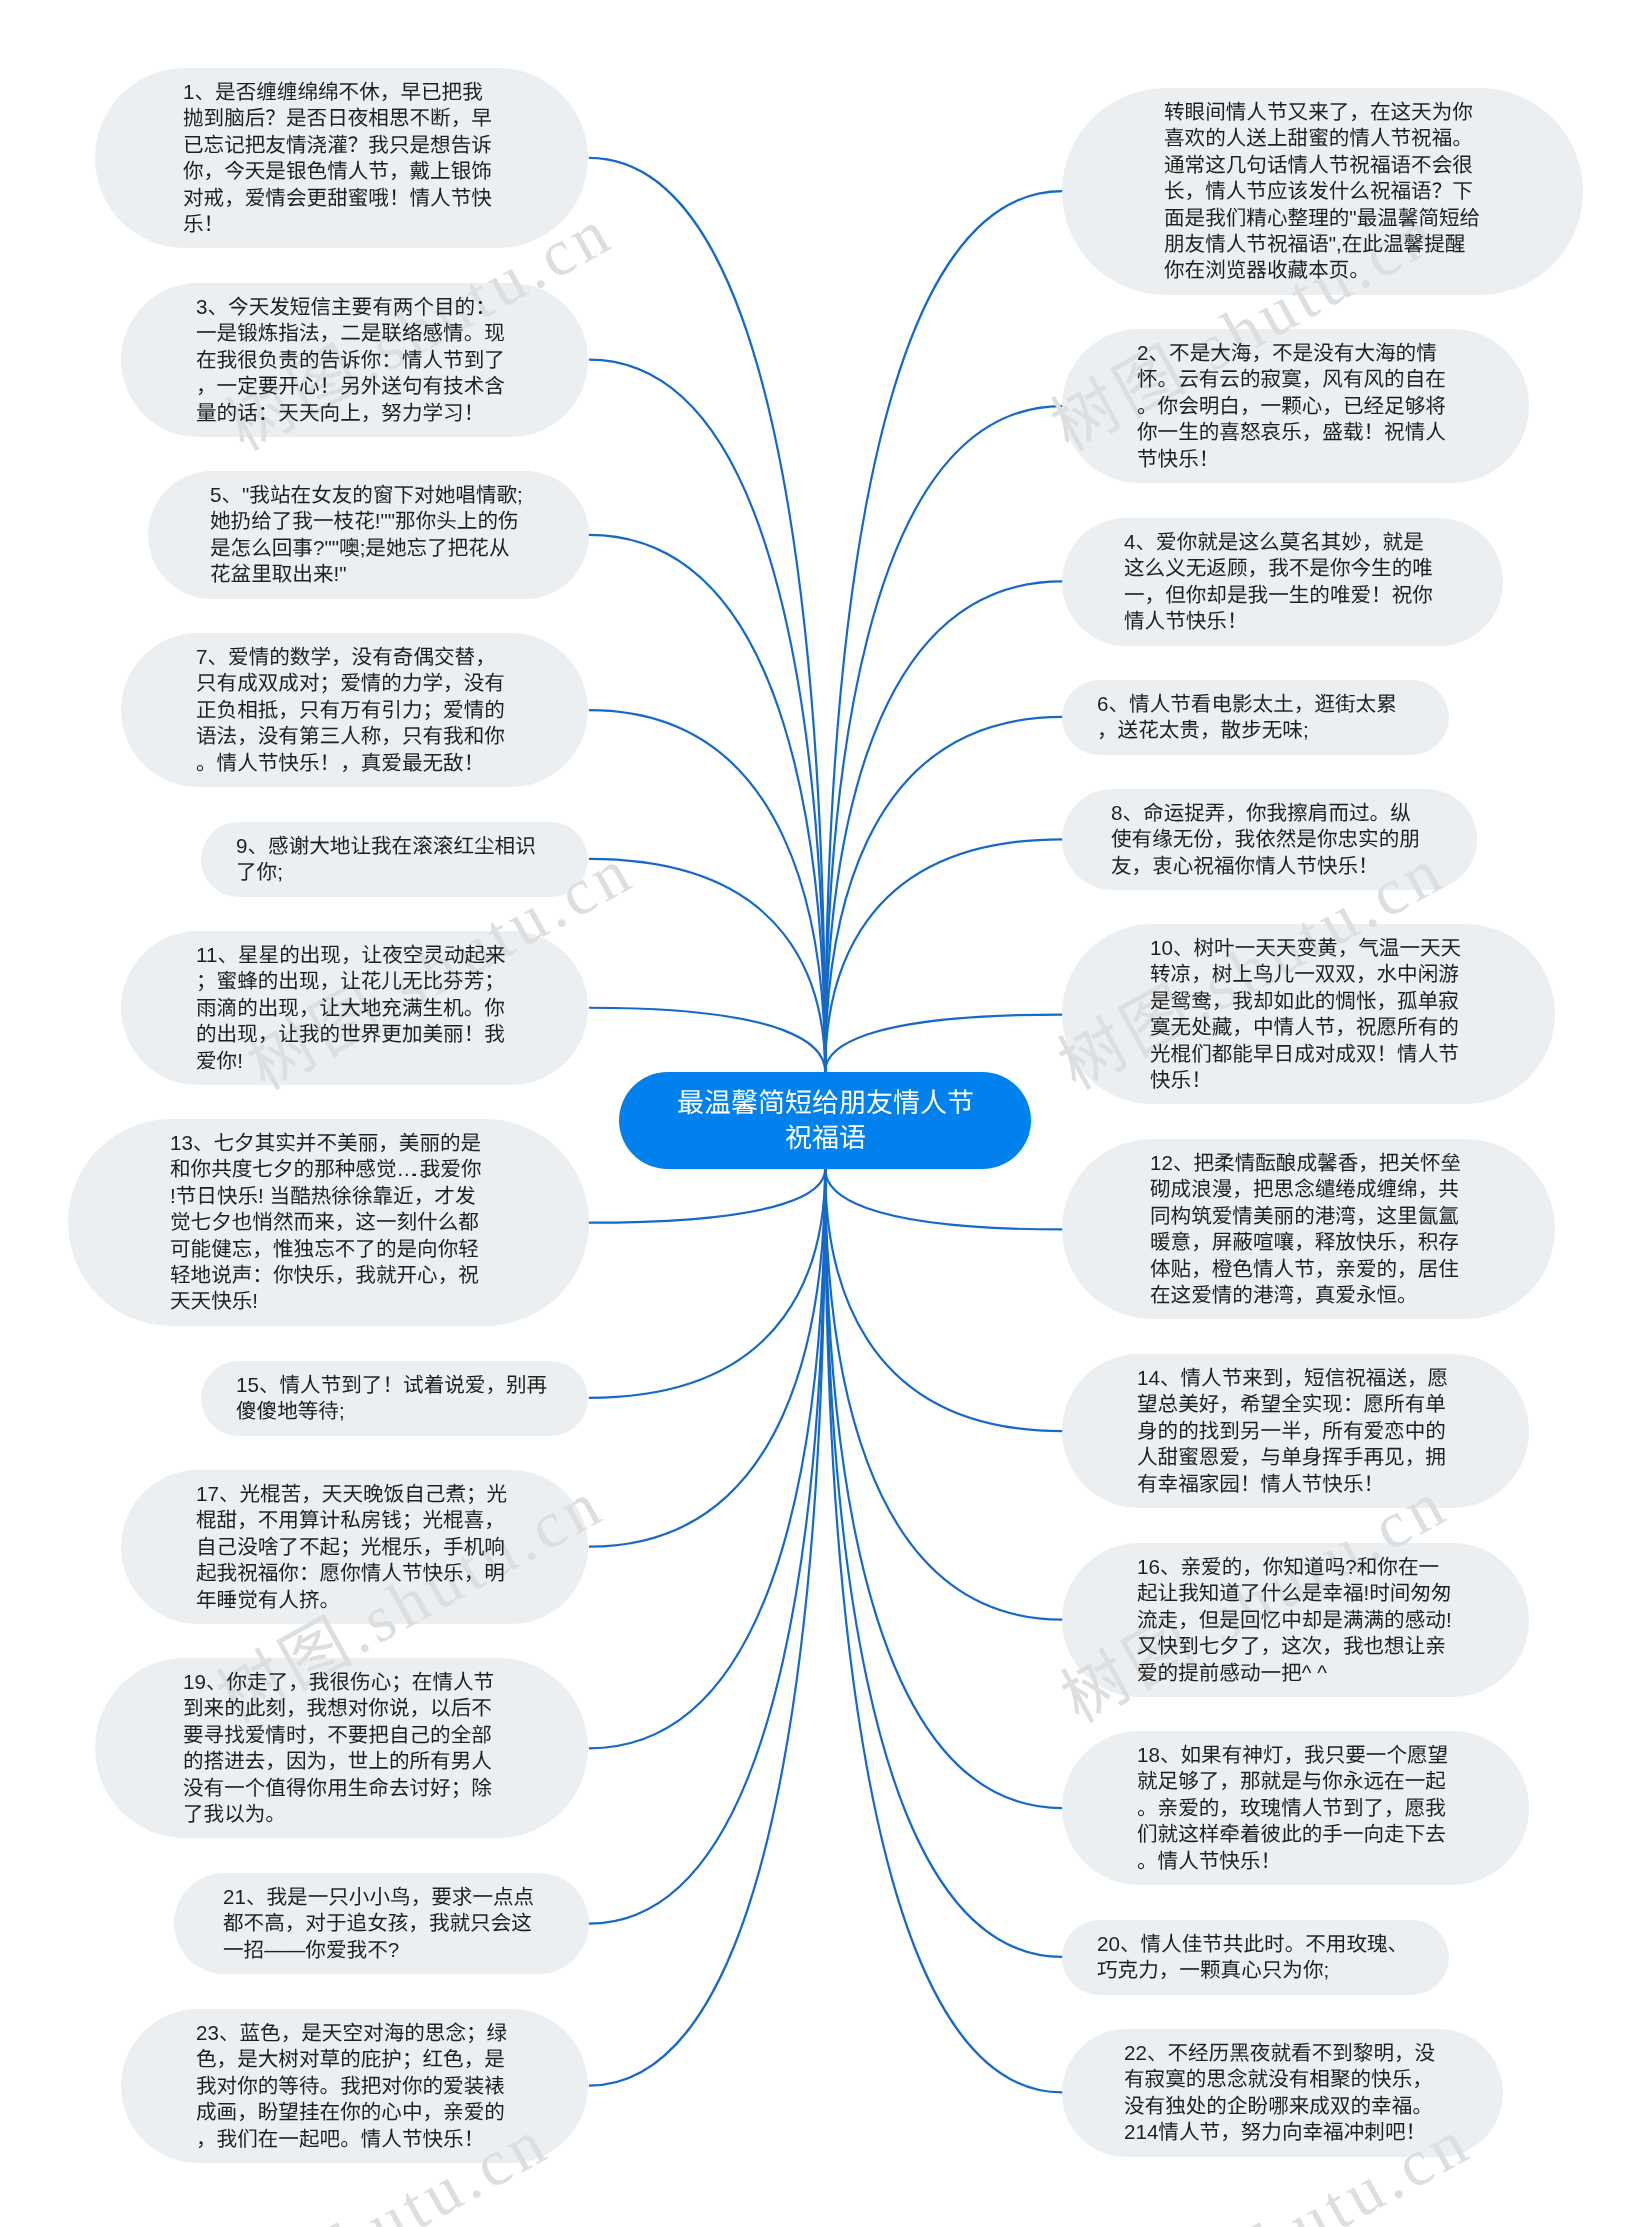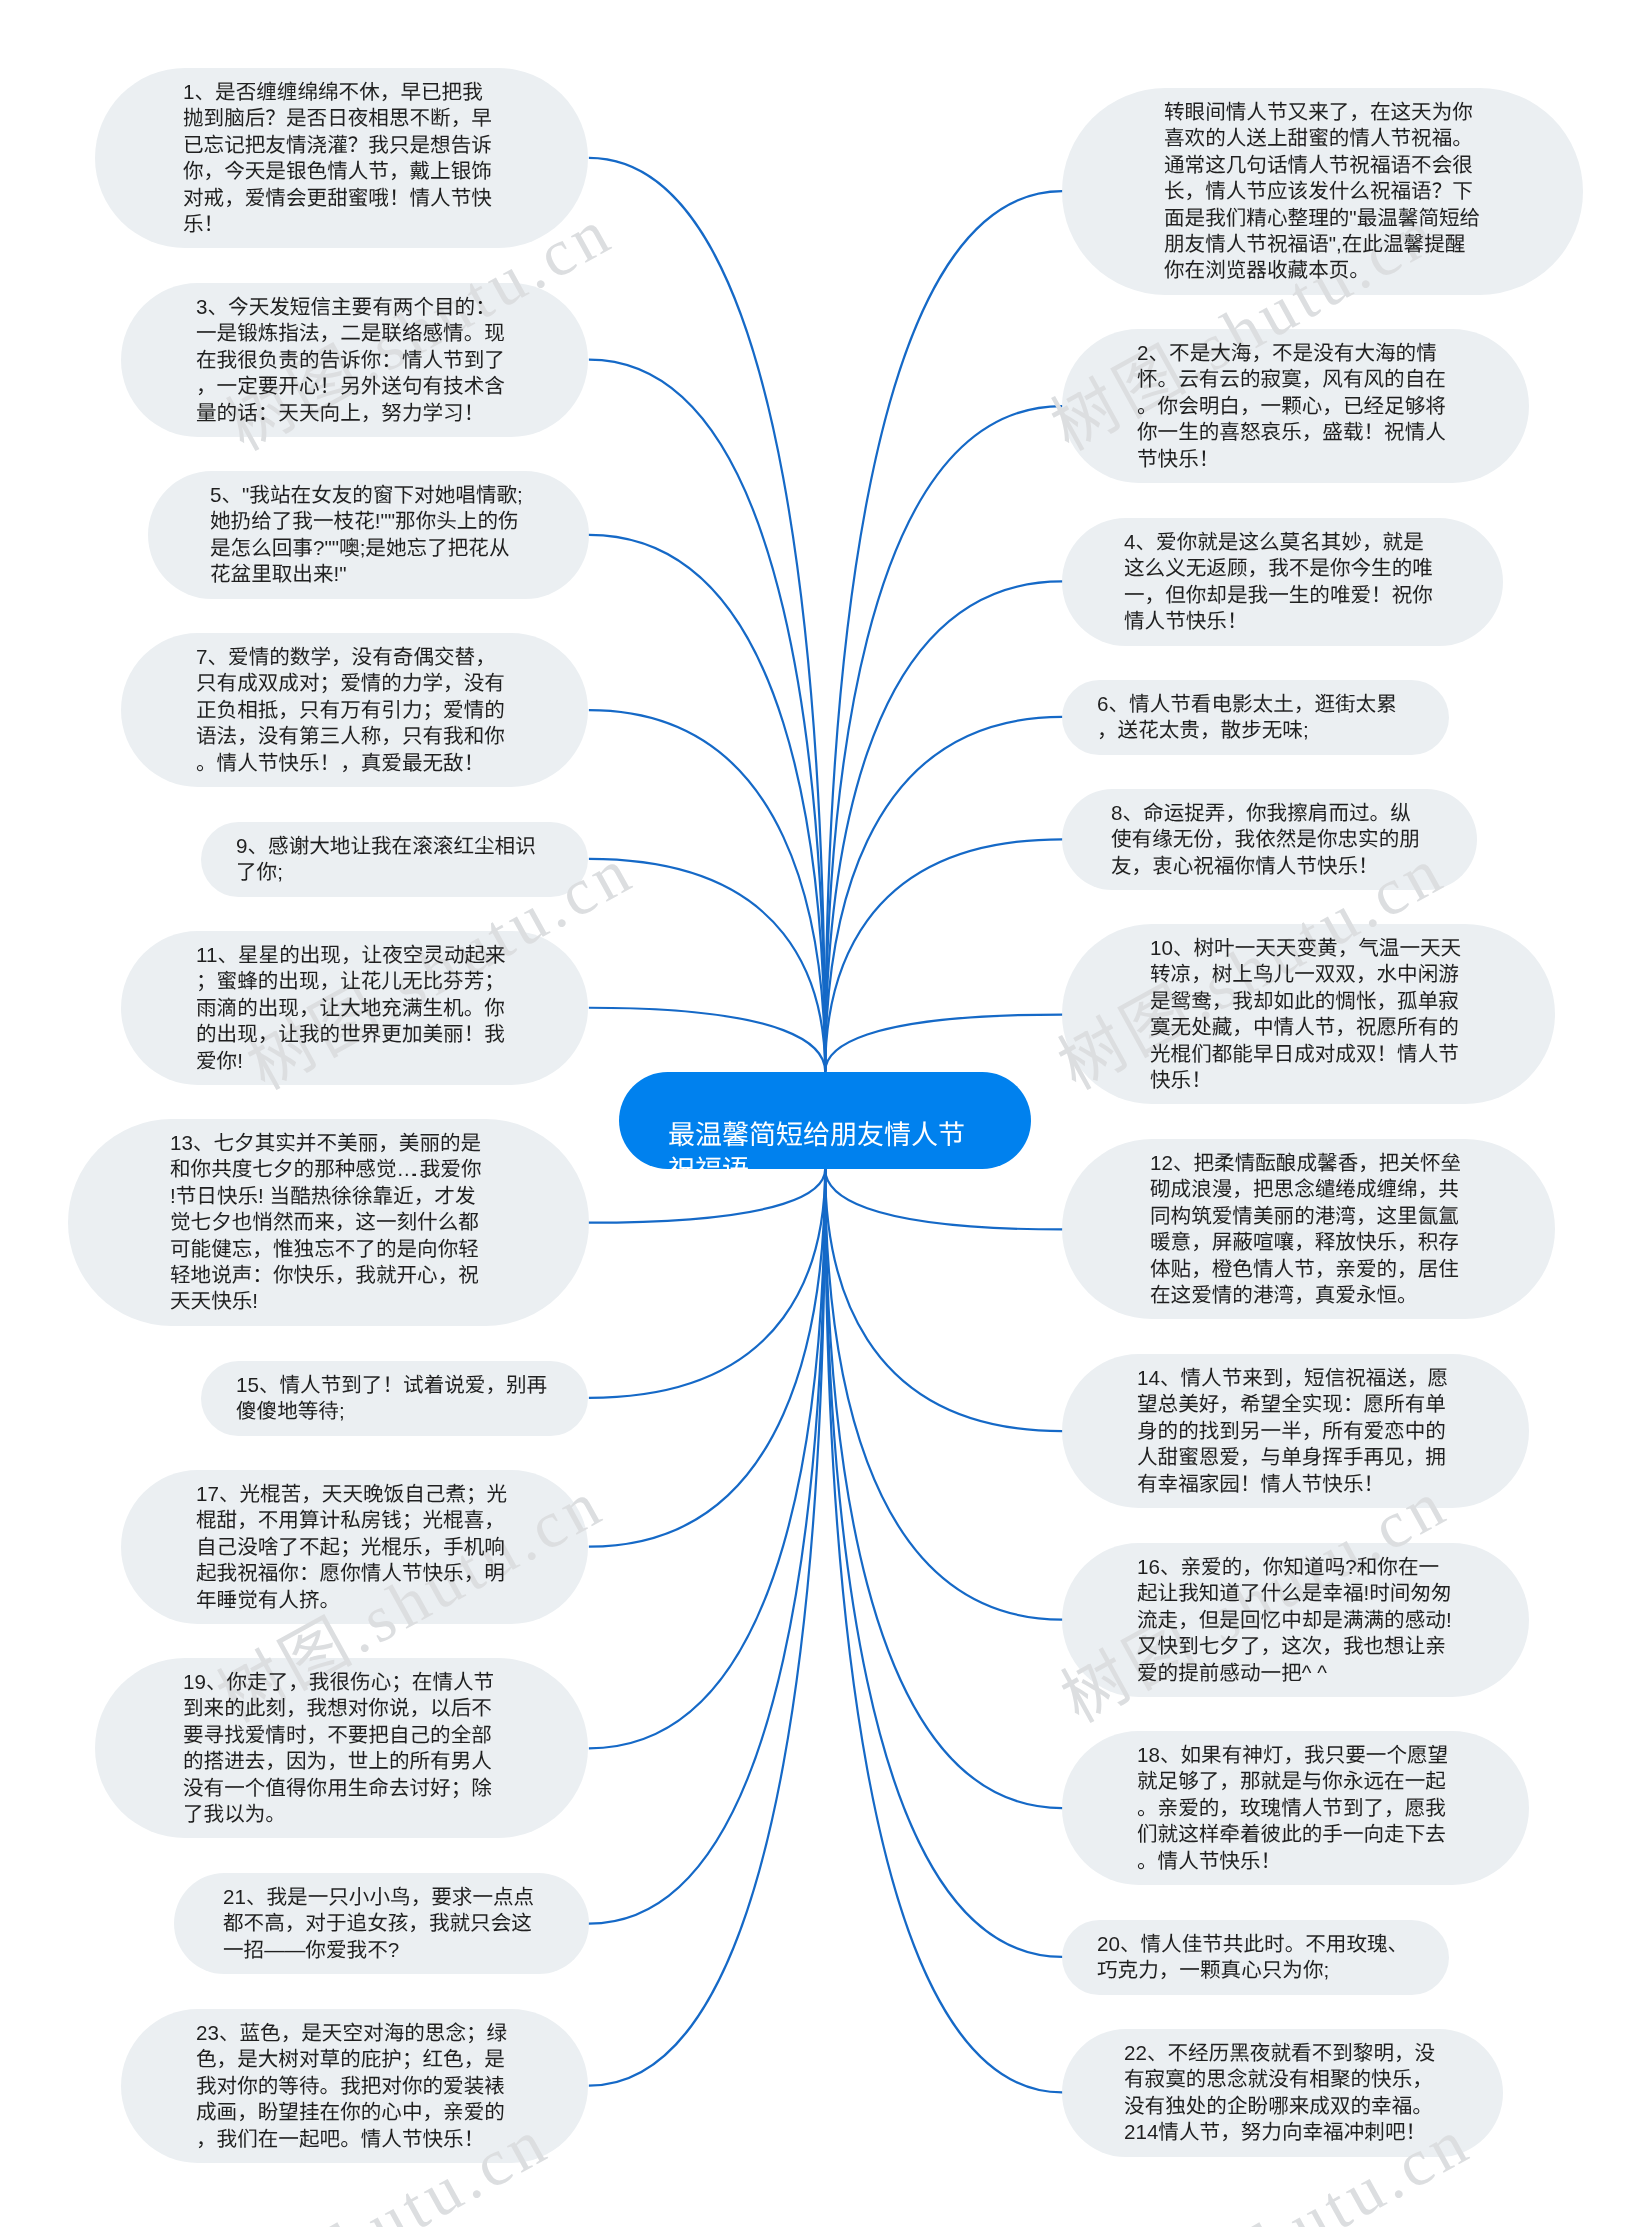--- a/index.html
+++ b/index.html
@@ -10,22 +10,22 @@
       font-size:66px;line-height:66px;letter-spacing:5.2px;white-space:nowrap;
       transform:rotate(-28.9deg);transform-origin:0 52px;}
   svg#links{position:absolute;left:0;top:0;width:1651px;height:2227px;}
   .node{position:absolute;box-sizing:content-box;
         font-size:20.6px;line-height:26.4px;color:#1f1f1f;
         padding:11px 0;border-radius:644px;white-space:pre-wrap;
         word-break:break-all;line-break:anywhere;width:317px;}
   .node-bg{background:#ebeff2;color:transparent;}
   .ell{display:inline-block;letter-spacing:-6px;margin-right:-6px;}
   #center{position:absolute;background:#0081ee;box-sizing:content-box;
-          color:#ffffff;font-size:27px;line-height:35px;text-align:left;
-          padding:14px 0;border-radius:644px;width:315px;margin-top:32px;}
+          color:#ffffff;font-size:27px;line-height:35px;text-align:center;
+          padding:14px 0;border-radius:644px;width:315px;}
 </style>
 </head>
 <body>
 
 <div id="stage">
   <div id="shapes">
       <div class="node node-bg" style="padding-left: 88px; padding-right: 88px; left: 95px; top: 68px;">1、是否缠缠绵绵不休，早已把我抛到脑后？是否日夜相思不断，早已忘记把友情浇灌？我只是想告诉你，今天是银色情人节，戴上银饰对戒，爱情会更甜蜜哦！情人节快乐！</div>
       <div class="node node-bg" style="padding-left: 75px; padding-right: 75px; left: 121px; top: 283px;">3、今天发短信主要有两个目的：一是锻炼指法，二是联络感情。现在我很负责的告诉你：情人节到了，一定要开心！另外送句有技术含量的话：天天向上，努力学习！</div>
       <div class="node node-bg" style="padding-left: 62px; padding-right: 62px; left: 148px; top: 471px;">5、"我站在女友的窗下对她唱情歌;她扔给了我一枝花!""那你头上的伤是怎么回事?""噢;是她忘了把花从花盆里取出来!"</div>
       <div class="node node-bg" style="padding-left: 75px; padding-right: 75px; left: 121px; top: 633px;">7、爱情的数学，没有奇偶交替，只有成双成对；爱情的力学，没有正负相抵，只有万有引力；爱情的语法，没有第三人称，只有我和你。情人节快乐！，真爱最无敌！</div>

